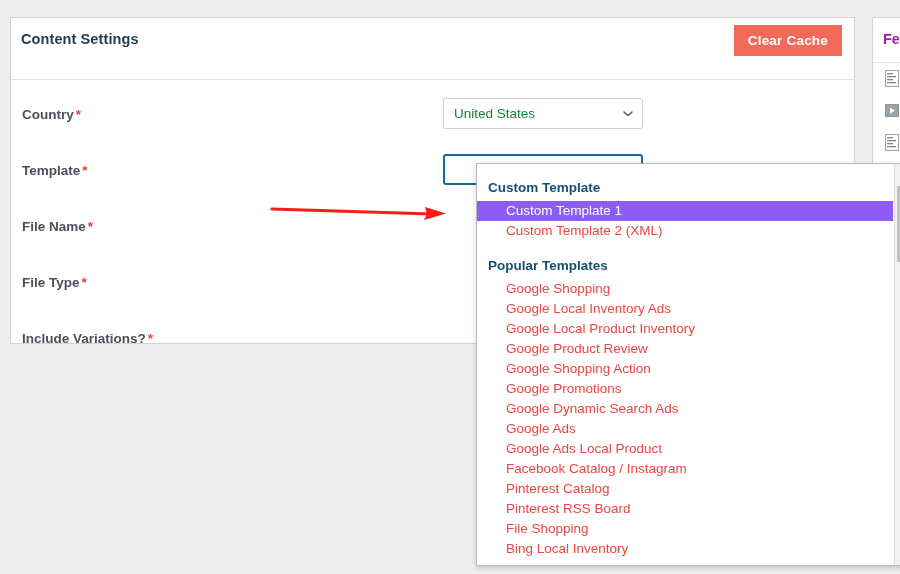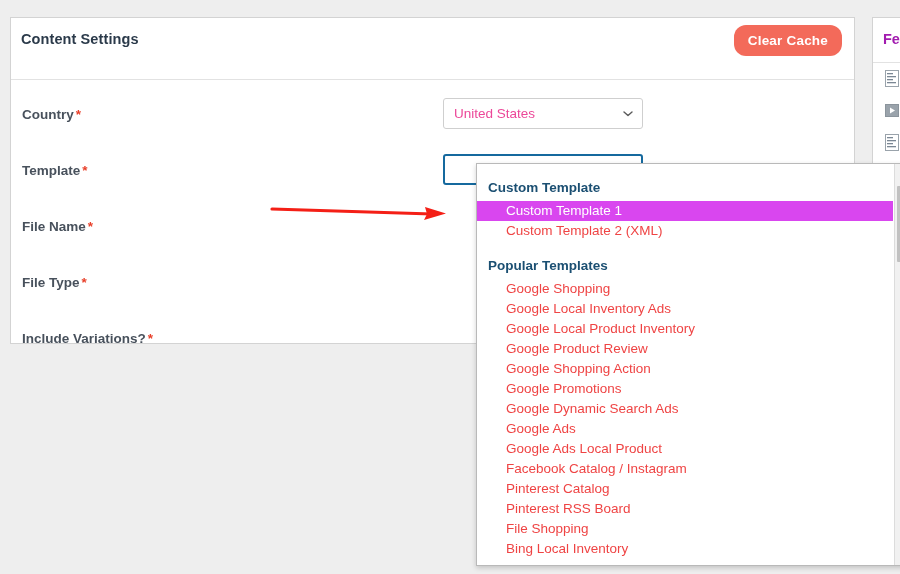--- a/index.html
+++ b/index.html
@@ -42,21 +42,21 @@
     color: #2b3a4a;
     letter-spacing: .1px;
   }
   .clear-cache-btn {
     position: absolute;
     right: 12px;
     top: 7px;
     background: #f36a5a;
     color: #ffffff;
     border: none;
-    border-radius: 12px;
+    border-radius: 0;
     font-family: "Liberation Sans", sans-serif;
     font-size: 13.5px;
     font-weight: bold;
     padding: 8px 14px;
     cursor: pointer;
     letter-spacing: .2px;
   }
 
   
   .form-body {
@@ -99,21 +99,21 @@
   .select-box.focused {
     border: 2px solid #15699e;
     border-radius: 3px;
   }
   .select-value {
     position: absolute;
     left: 10px;
     top: 0;
     line-height: 29px;
     font-size: 13.5px;
-    color: #ec4899;
+    color: #15803d;
     white-space: nowrap;
   }
   .select-box.focused .select-value { line-height: 27px; }
   .chevron {
     position: absolute;
     right: 9px;
     top: 50%;
     margin-top: -3px;
     width: 10px;
     height: 6px;
@@ -164,21 +164,21 @@
   }
   .dd-item {
     padding: 2px 0 2px 29px;
     font-size: 13.5px;
     color: #ef4444;
     line-height: 16px;
     cursor: pointer;
     white-space: nowrap;
   }
   .dd-item.selected {
-    background: #d946ef;
+    background: #8b5cf6;
     color: #ffffff;
   }
   .dd-spacer { height: 11px; }
 
   
   .dd-scrollbar {
     position: absolute;
     right: 0;
     top: 0;
     bottom: 0;

